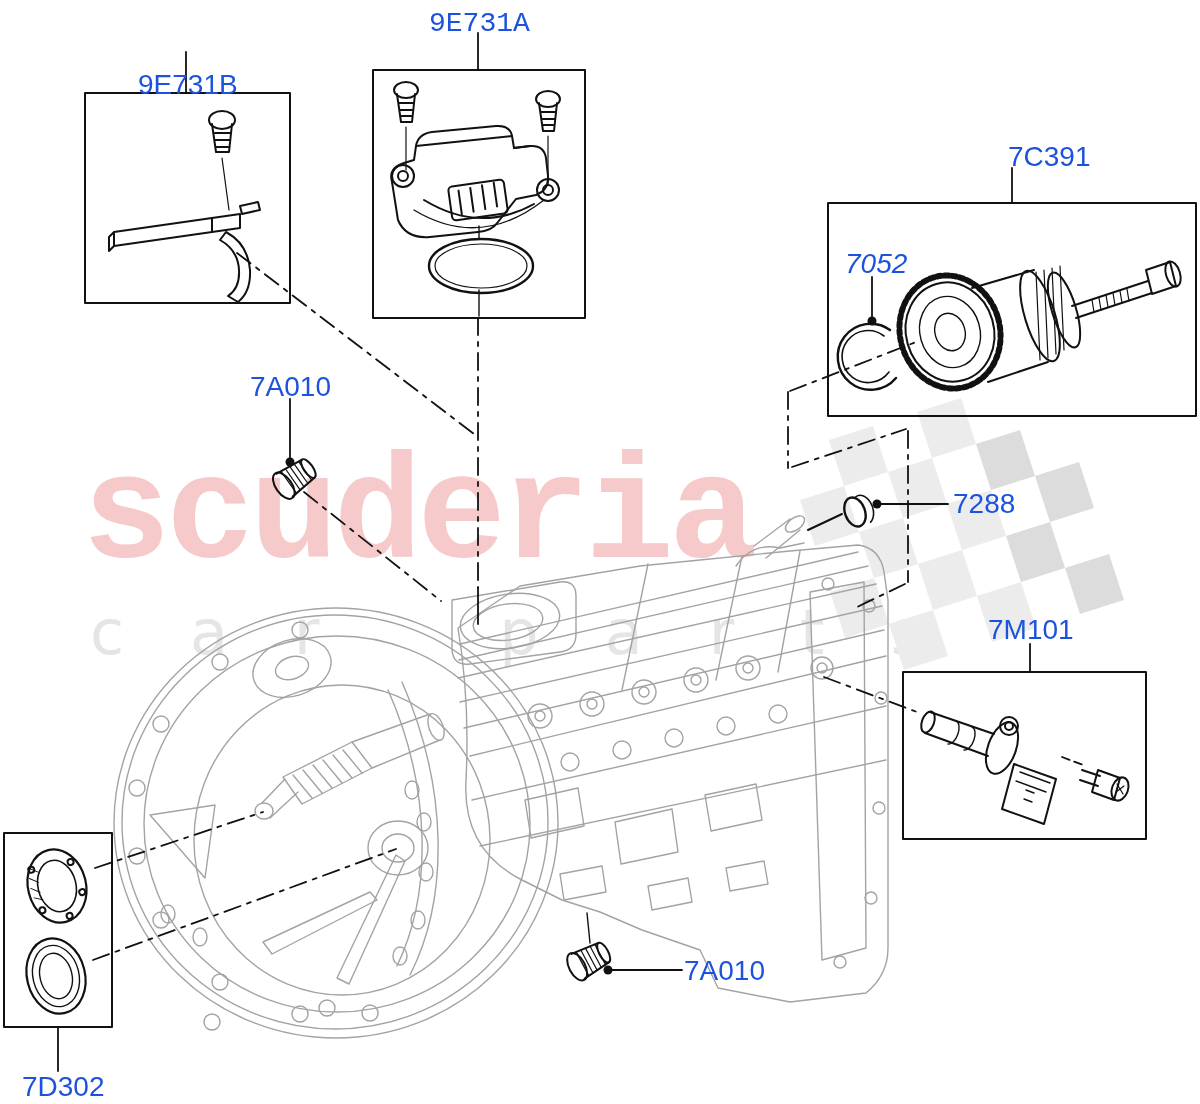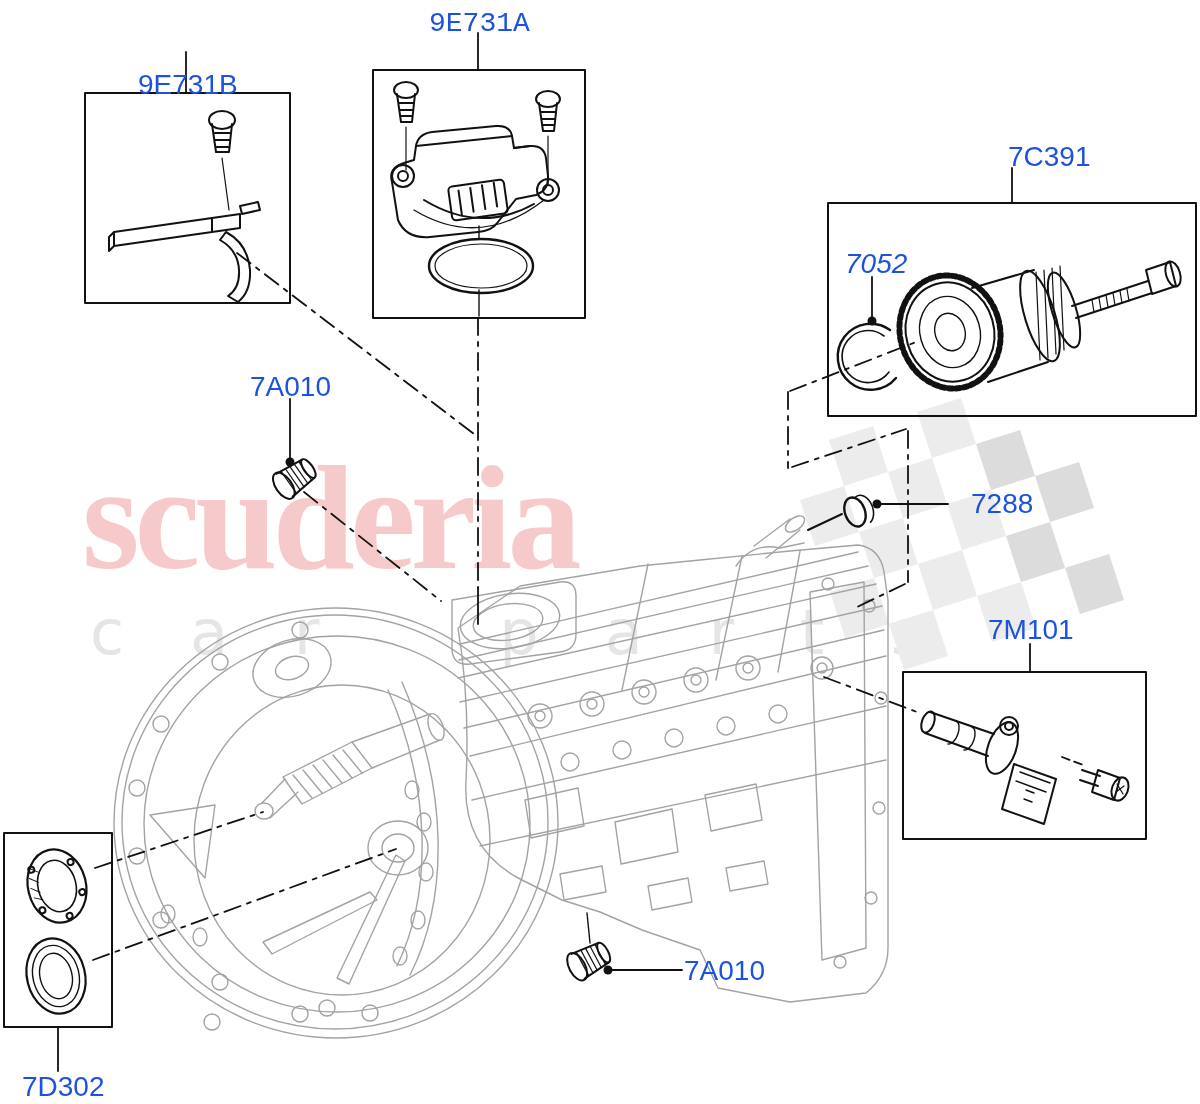--- a/index.html
+++ b/index.html
@@ -1,18 +1,18 @@
 <!DOCTYPE html>
 <html><head>
 <meta charset="utf-8">
 <style>
   html,body{margin:0;padding:0;background:#fff;}
   #stage{position:relative;width:1200px;height:1104px;background:#ffffff;overflow:hidden;
          font-family:"Liberation Sans",sans-serif;}
-  .wm-brand{position:absolute;left:82px;top:444px;font-family:Liberation Serif, serif;
+  .wm-brand{position:absolute;left:82px;top:444px;font-family:Liberation Mono, monospace;
             font-weight:bold;font-size:148px;line-height:1;letter-spacing:-5px;
             color:#f6caca;user-select:none;}
   .wm-tag{position:absolute;left:90px;top:602px;font-family:"DejaVu Sans",sans-serif;
           font-size:62px;line-height:1;letter-spacing:66px;word-spacing:28px;
           color:#e7e4e4;user-select:none;}
   svg.art{position:absolute;left:0;top:0;}
   .lbl{position:absolute;font-size:28px;color:#1c52dd;line-height:1.05;cursor:pointer;}
 </style>
 </head>
 <body>
@@ -295,17 +295,17 @@
       </g>
       <path d="M478,588 L478,624" stroke-width="1.8"></path>
     </g>
   </svg>
 
   <div class="lbl" style="left:138px;top:42px;margin-top:28px;">9E731B</div>
   <div class="lbl" style="left:429px;top:9px;font-family:Liberation Mono, monospace;">9E731A</div>
   <div class="lbl" style="left:973px;top:142px;margin-left:35px;">7C391</div>
   <div class="lbl" style="left:845px;top:249px;font-style:italic;">7052</div>
   <div class="lbl" style="left:250px;top:372px;">7A010</div>
-  <div class="lbl" style="left:953px;top:489px;margin-left:18px;">7288</div>
+  <div class="lbl" style="left:953px;top:489px;">7288</div>
   <div class="lbl" style="left:988px;top:615px;">7M101</div>
   <div class="lbl" style="left:684px;top:956px;">7A010</div>
   <div class="lbl" style="left:22px;top:1072px;">7D302</div>
 </div>
 
 </body></html>

